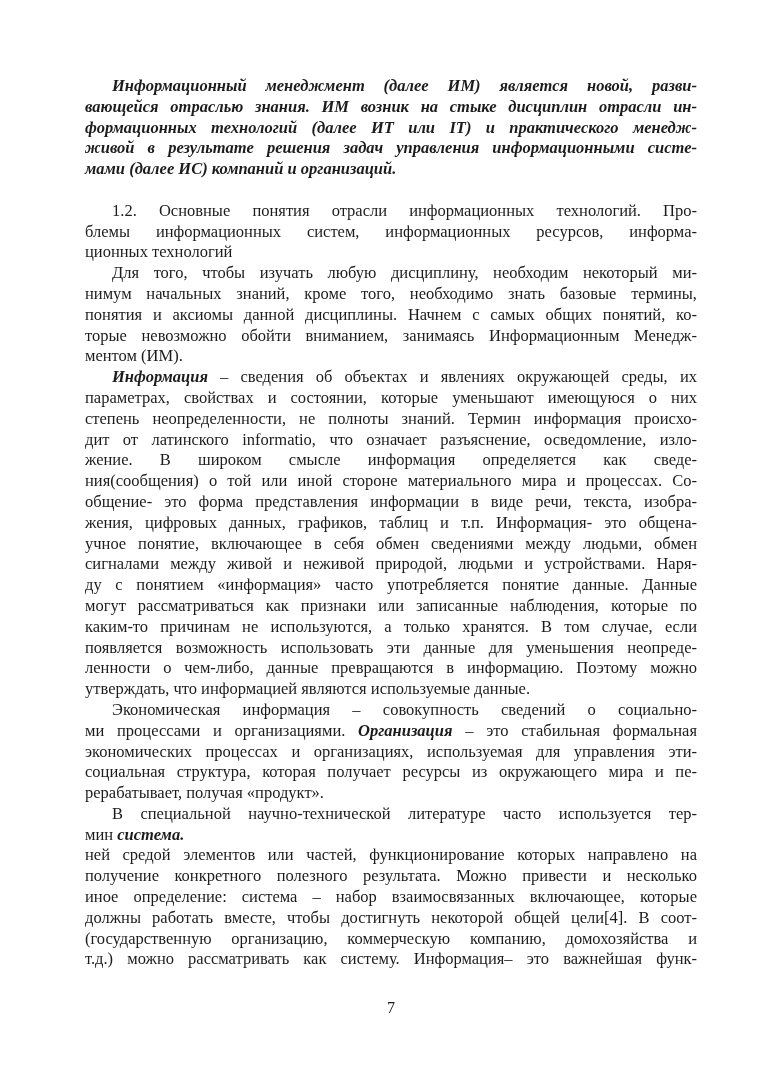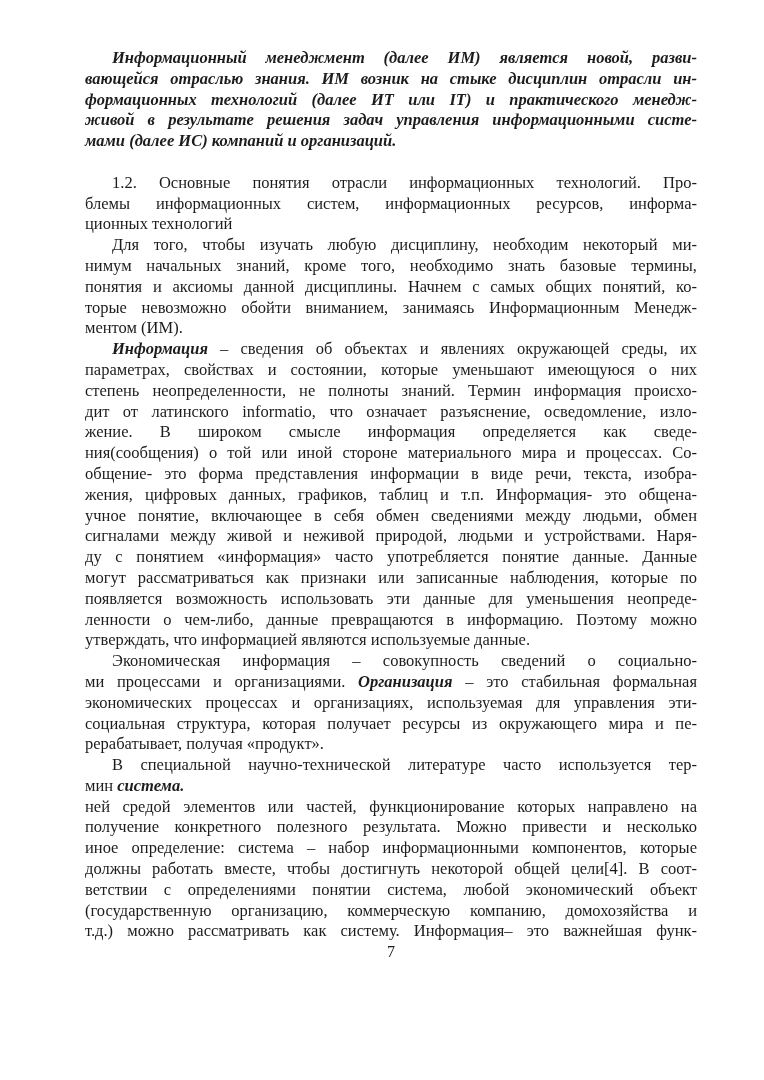--- a/index.html
+++ b/index.html
@@ -10,20 +10,21 @@
   html,body{width:764px;height:1080px;background:var(--page-bg);}
   .page{
     width:764px;height:1080px;
     background:var(--page-bg);
     color:var(--text-color);
     font-family:"Liberation Serif","DejaVu Serif",serif;
     overflow:hidden;
   }
   .content{
     padding:48px 67px 0 85px; 
+    margin-top:28px;
   }
   .block{margin:0;}
   .heading-block{margin-top:20.8px;}
   .line{
     font-size:16.5px;
     line-height:20.8px;
     text-align:justify;
     text-align-last:justify;
     white-space:normal;
   }
@@ -69,41 +70,41 @@
         <div class="line"><span class="r">степень неопределенности, не полноты знаний. Термин информация происхо-</span></div>
         <div class="line"><span class="r">дит от латинского informatio, что означает разъяснение, осведомление, изло-</span></div>
         <div class="line"><span class="r">жение. В широком смысле информация определяется как сведе-</span></div>
         <div class="line"><span class="r">ния(сообщения) о той или иной стороне материального мира и процессах. Со-</span></div>
         <div class="line"><span class="r">общение- это форма представления информации в виде речи, текста, изобра-</span></div>
         <div class="line"><span class="r">жения, цифровых данных, графиков, таблиц и т.п. Информация- это общена-</span></div>
         <div class="line"><span class="r">учное понятие, включающее в себя обмен сведениями между людьми, обмен</span></div>
         <div class="line"><span class="r">сигналами между живой и неживой природой, людьми и устройствами. Наря-</span></div>
         <div class="line"><span class="r">ду с понятием «информация» часто употребляется понятие данные. </span><span class="b">Данные</span></div>
         <div class="line"><span class="r">могут рассматриваться как признаки или записанные наблюдения, которые по</span></div>
+        <div class="line"><span class="r">каким-то причинам не используются, а только хранятся. В том случае, если</span></div>
         <div class="line"><span class="r">появляется возможность использовать эти данные для уменьшения неопреде-</span></div>
         <div class="line"><span class="r">ленности о чем-либо, данные превращаются в информацию. Поэтому можно</span></div>
         <div class="line end"><span class="r">утверждать, что информацией являются используемые данные.</span></div>
       </div>
       <div class="block">
         <div class="line indent"><span class="b">Экономическая информация</span><span class="r"> – совокупность сведений о социально-</span></div>
         <div class="line"><span class="r">ми процессами и организациями. </span><span class="bi">Организация</span><span class="r"> – это стабильная </span><span class="b">формальная</span></div>
         <div class="line"><span class="r">экономических процессах и организациях, используемая для управления эти-</span></div>
         <div class="line"><span class="b">с</span><span class="r">оциальная структура, которая получает ресурсы из окружающего мира и пе-</span></div>
         <div class="line end"><span class="r">рерабатывает, получая «продукт».</span></div>
       </div>
       <div class="block">
         <div class="line indent"><span class="r">В специальной научно-технической литературе часто используется тер-</span></div>
         <div class="line end"><span class="r">мин </span><span class="bi">система.</span></div>
       </div>
       <div class="block">
         <div class="line"><span class="r">ней средой элементов или частей, функционирование которых направлено на</span></div>
         <div class="line"><span class="r">получение конкретного полезного результата. Можно привести и несколько</span></div>
-        <div class="line"><span class="r">иное определение: </span><span class="b">система</span><span class="r"> – набор информационными компонентов, которые</span></div>
+        <div class="line"><span class="r">иное определение: </span><span class="b">система</span><span class="r"> – набор взаимосвязанных включающее, которые</span></div>
         <div class="line"><span class="r">должны работать вместе, чтобы достигнуть некоторой общей цели[4]. В соот-</span></div>
-        <div class="line"><span class="r">ветствии с определениями понятии </span><span class="b">система,</span><span class="r"> любой экономический объект</span></div>
         <div class="line"><span class="r">(государственную организацию, коммерческую компанию, домохозяйства и</span></div>
         <div class="line"><span class="r">т.д.) можно рассматривать как систему. Информация– это важнейшая </span><span class="b">функ-</span></div>
       </div>
     </div>
   <div class="content" style="padding-top:0;">
     <div class="page-number">7</div>
   </div>
 </div>
 
 </body></html>

